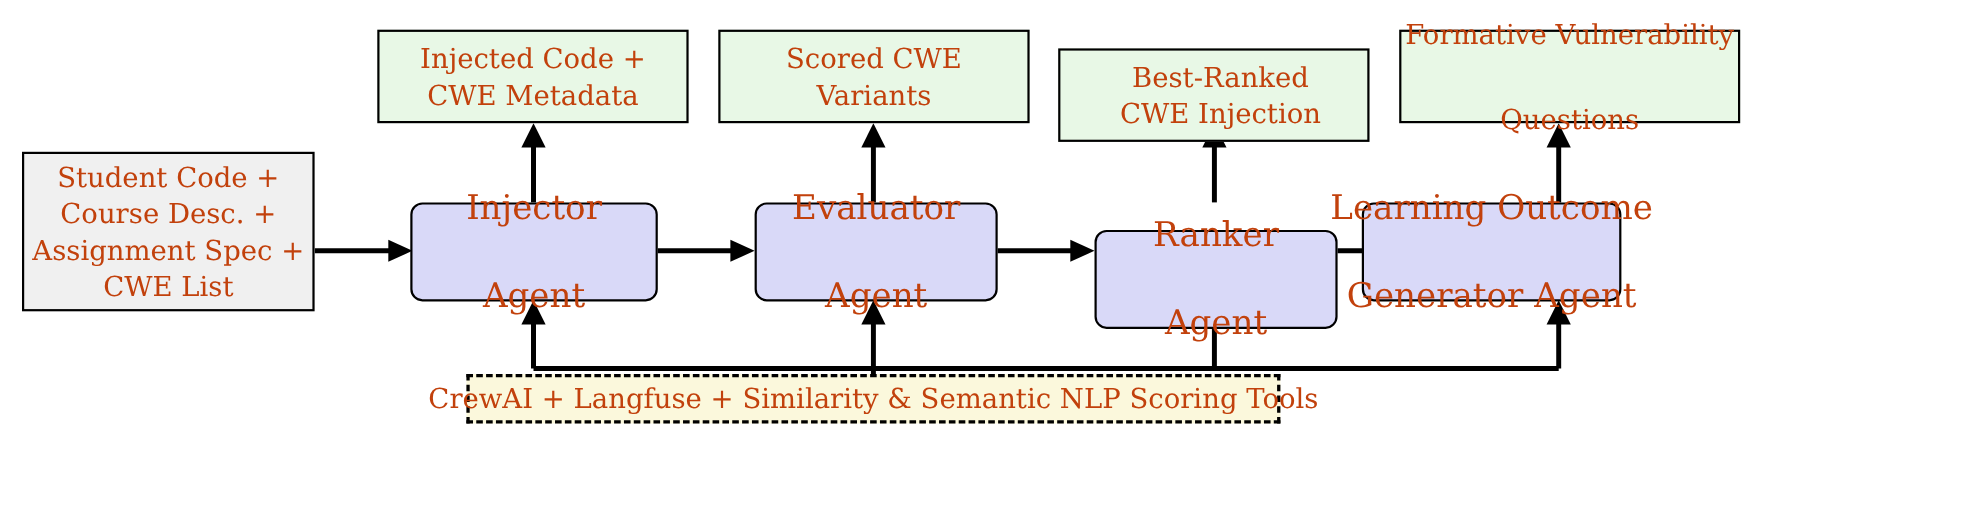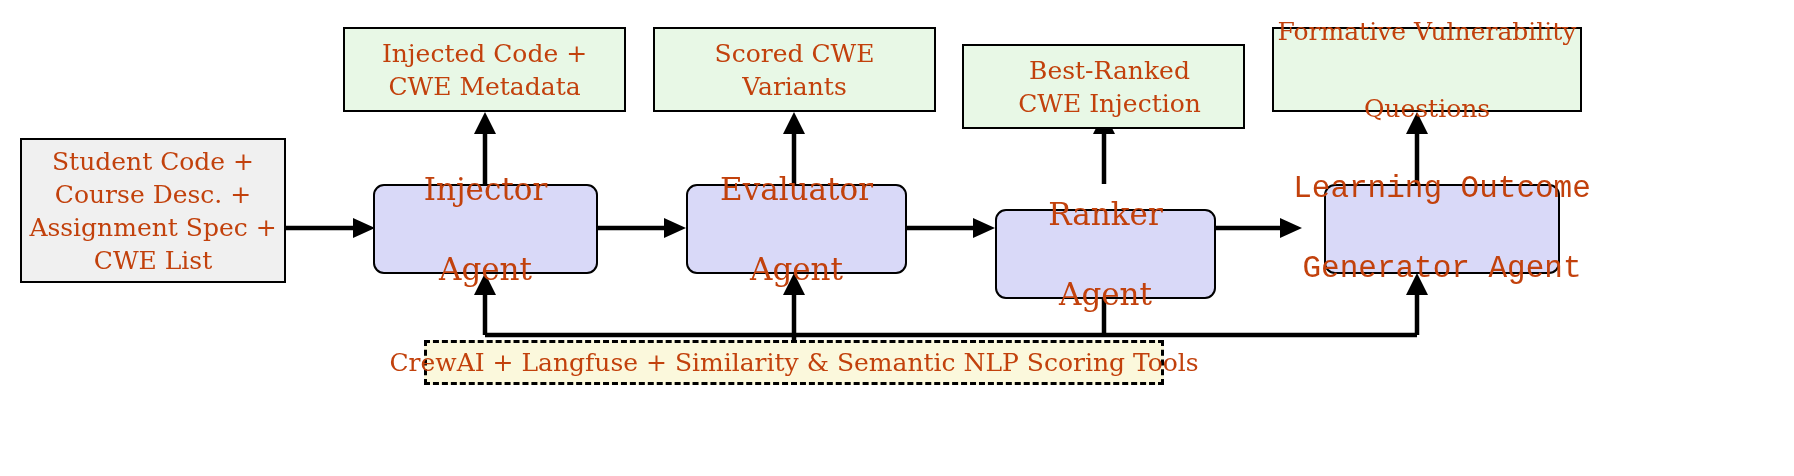--- a/index.html
+++ b/index.html
@@ -103,21 +103,21 @@
   <div class="node agent-box" style="left:686px;top:184px;width:221px;height:90px;">
     <span class="ln">Evaluator</span>
     <span class="ln">Agent</span>
   </div>
 
   <div class="node agent-box" style="left:995px;top:184px;width:221px;height:90px;margin-top:25px;">
     <span class="ln">Ranker</span>
     <span class="ln">Agent</span>
   </div>
 
-  <div class="node agent-box" style="left:1324px;top:184px;width:236px;height:90px;font-family:Liberation Mono, monospace;">
+  <div class="node agent-box" style="left:1238px;top:184px;width:236px;height:90px;">
     <span class="ln">Learning Outcome</span>
     <span class="ln">Generator Agent</span>
   </div>
 
   <div class="node tools-box" style="left:424px;top:340px;width:740px;height:45px;">
     <span class="ln">CrewAI + Langfuse + Similarity &amp; Semantic NLP Scoring Tools</span>
   </div>
 
 </div>
 

